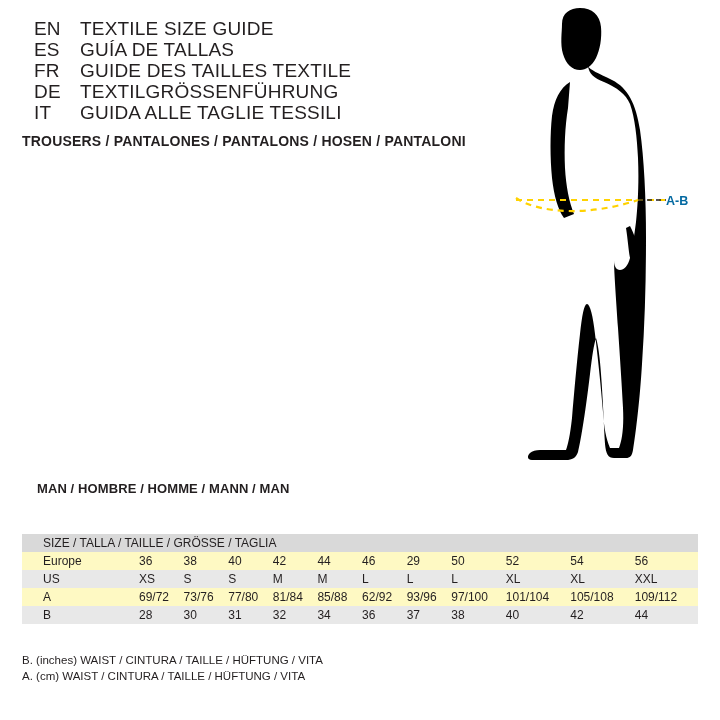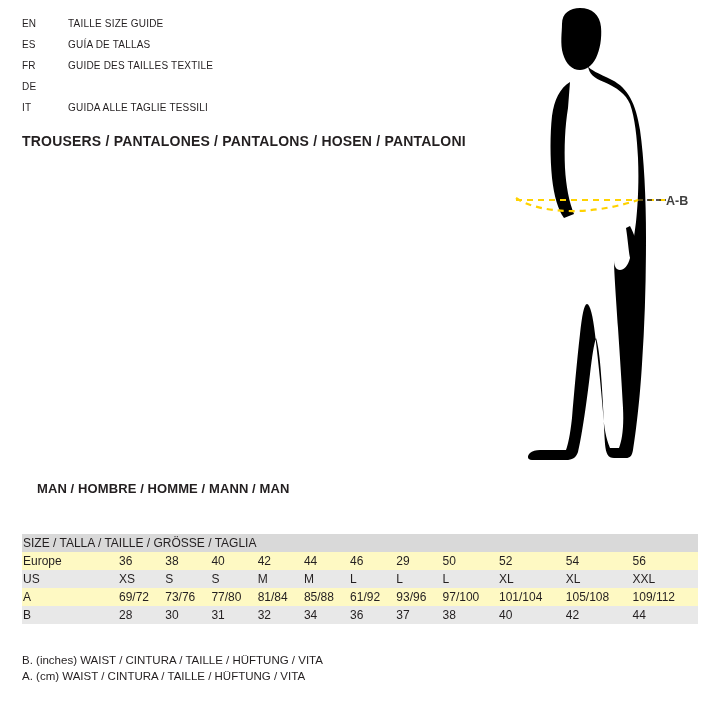--- a/index.html
+++ b/index.html
@@ -25,22 +25,23 @@
   .lang-block {
     position: absolute;
     left: 22px;
     top: 18px;
     width: 470px;
   }
   .lang-row {
     display: flex;
     align-items: baseline;
     height: 21px;
-    font-size: 10px;
+    font-size: 19px;
     letter-spacing: 0.2px;
+    margin-left: 12px;
   }
   .lang-code {
     width: 46px;
     flex: 0 0 46px;
   }
   .lang-text {
     flex: 1 1 auto;
   }
   .subtitle {
     position: absolute;
@@ -61,21 +62,21 @@
   }
   .figure-wrap svg {
     display: block;
   }
   .ab-label {
     position: absolute;
     left: 196px;
     top: 186px;
     font-size: 12.5px;
     font-weight: bold;
-    color: #404040;
+    color: #0369a1;
   }
 
   
   .table-title {
     position: absolute;
     left: 22px;
     top: 481px;
     font-size: 13px;
     font-weight: bold;
     letter-spacing: 0.1px;
@@ -92,21 +93,21 @@
   table.size-table td, table.size-table th {
     padding: 0;
     height: 18px;
     line-height: 18px;
     text-align: left;
     font-weight: normal;
     white-space: nowrap;
   }
   table.size-table td.rowhead, table.size-table th.rowhead {
     text-align: left;
-    padding-left: 1px;
+    padding-left: 21px;
     width: 96px;
   }
   tr.head-row td {
     background: #d9d9d9;
     font-weight: normal;
   }
   tr.shade td {
     background: #e8e8e8;
   }
   tr.plain td {
@@ -125,32 +126,33 @@
   }
 </style>
 </head>
 <body>
 
 <div class="page">
 
   <div class="lang-block">
     <div class="lang-row">
       <span class="lang-code">EN</span>
-      <span class="lang-text">TAILLE SIZE GUIDE</span>
+      <span class="lang-text">TEXTILE SIZE GUIDE</span>
     </div>
     <div class="lang-row">
       <span class="lang-code">ES</span>
       <span class="lang-text">GUÍA DE TALLAS</span>
     </div>
     <div class="lang-row">
       <span class="lang-code">FR</span>
       <span class="lang-text">GUIDE DES TAILLES TEXTILE</span>
     </div>
     <div class="lang-row">
       <span class="lang-code">DE</span>
+      <span class="lang-text">TEXTILGRÖSSENFÜHRUNG</span>
     </div>
     <div class="lang-row">
       <span class="lang-code">IT</span>
       <span class="lang-text">GUIDA ALLE TAGLIE TESSILI</span>
     </div>
   </div>
 
   <div class="subtitle">TROUSERS / PANTALONES / PANTALONS / HOSEN / PANTALONI</div>
 
   <div class="figure-wrap">
@@ -224,21 +226,21 @@
         <td>XL</td>
         <td>XXL</td>
       </tr>
       <tr class="plain">
         <td class="rowhead">A</td>
         <td>69/72</td>
         <td>73/76</td>
         <td>77/80</td>
         <td>81/84</td>
         <td>85/88</td>
-        <td>61/92</td>
+        <td>62/92</td>
         <td>93/96</td>
         <td>97/100</td>
         <td>101/104</td>
         <td>105/108</td>
         <td>109/112</td>
       </tr>
       <tr class="shade">
         <td class="rowhead">B</td>
         <td>28</td>
         <td>30</td>

